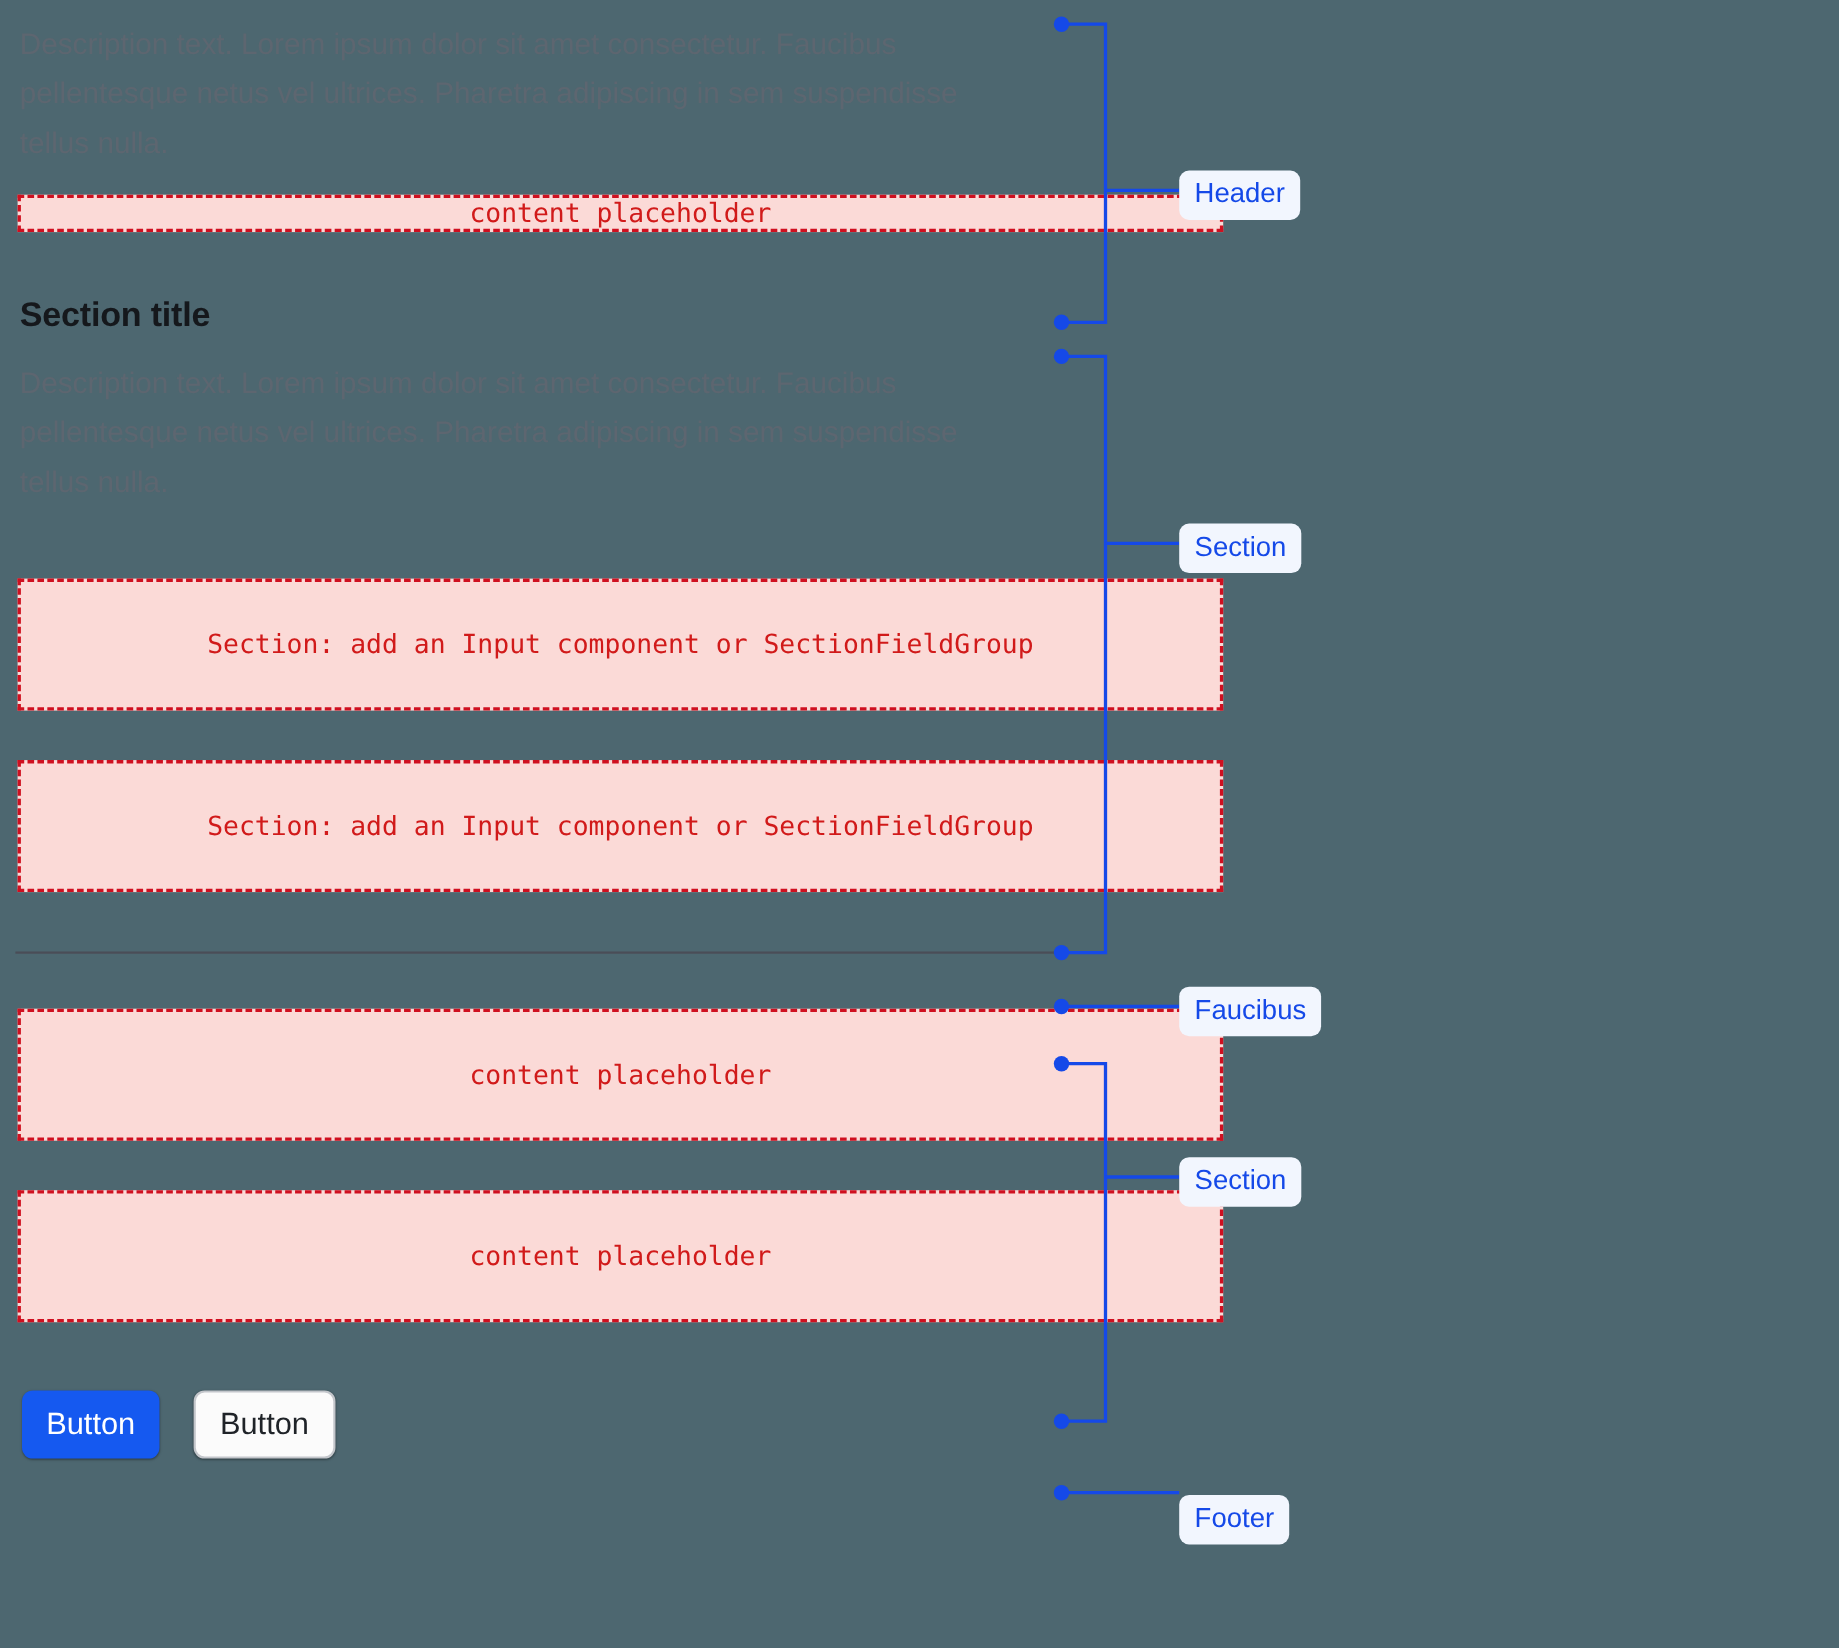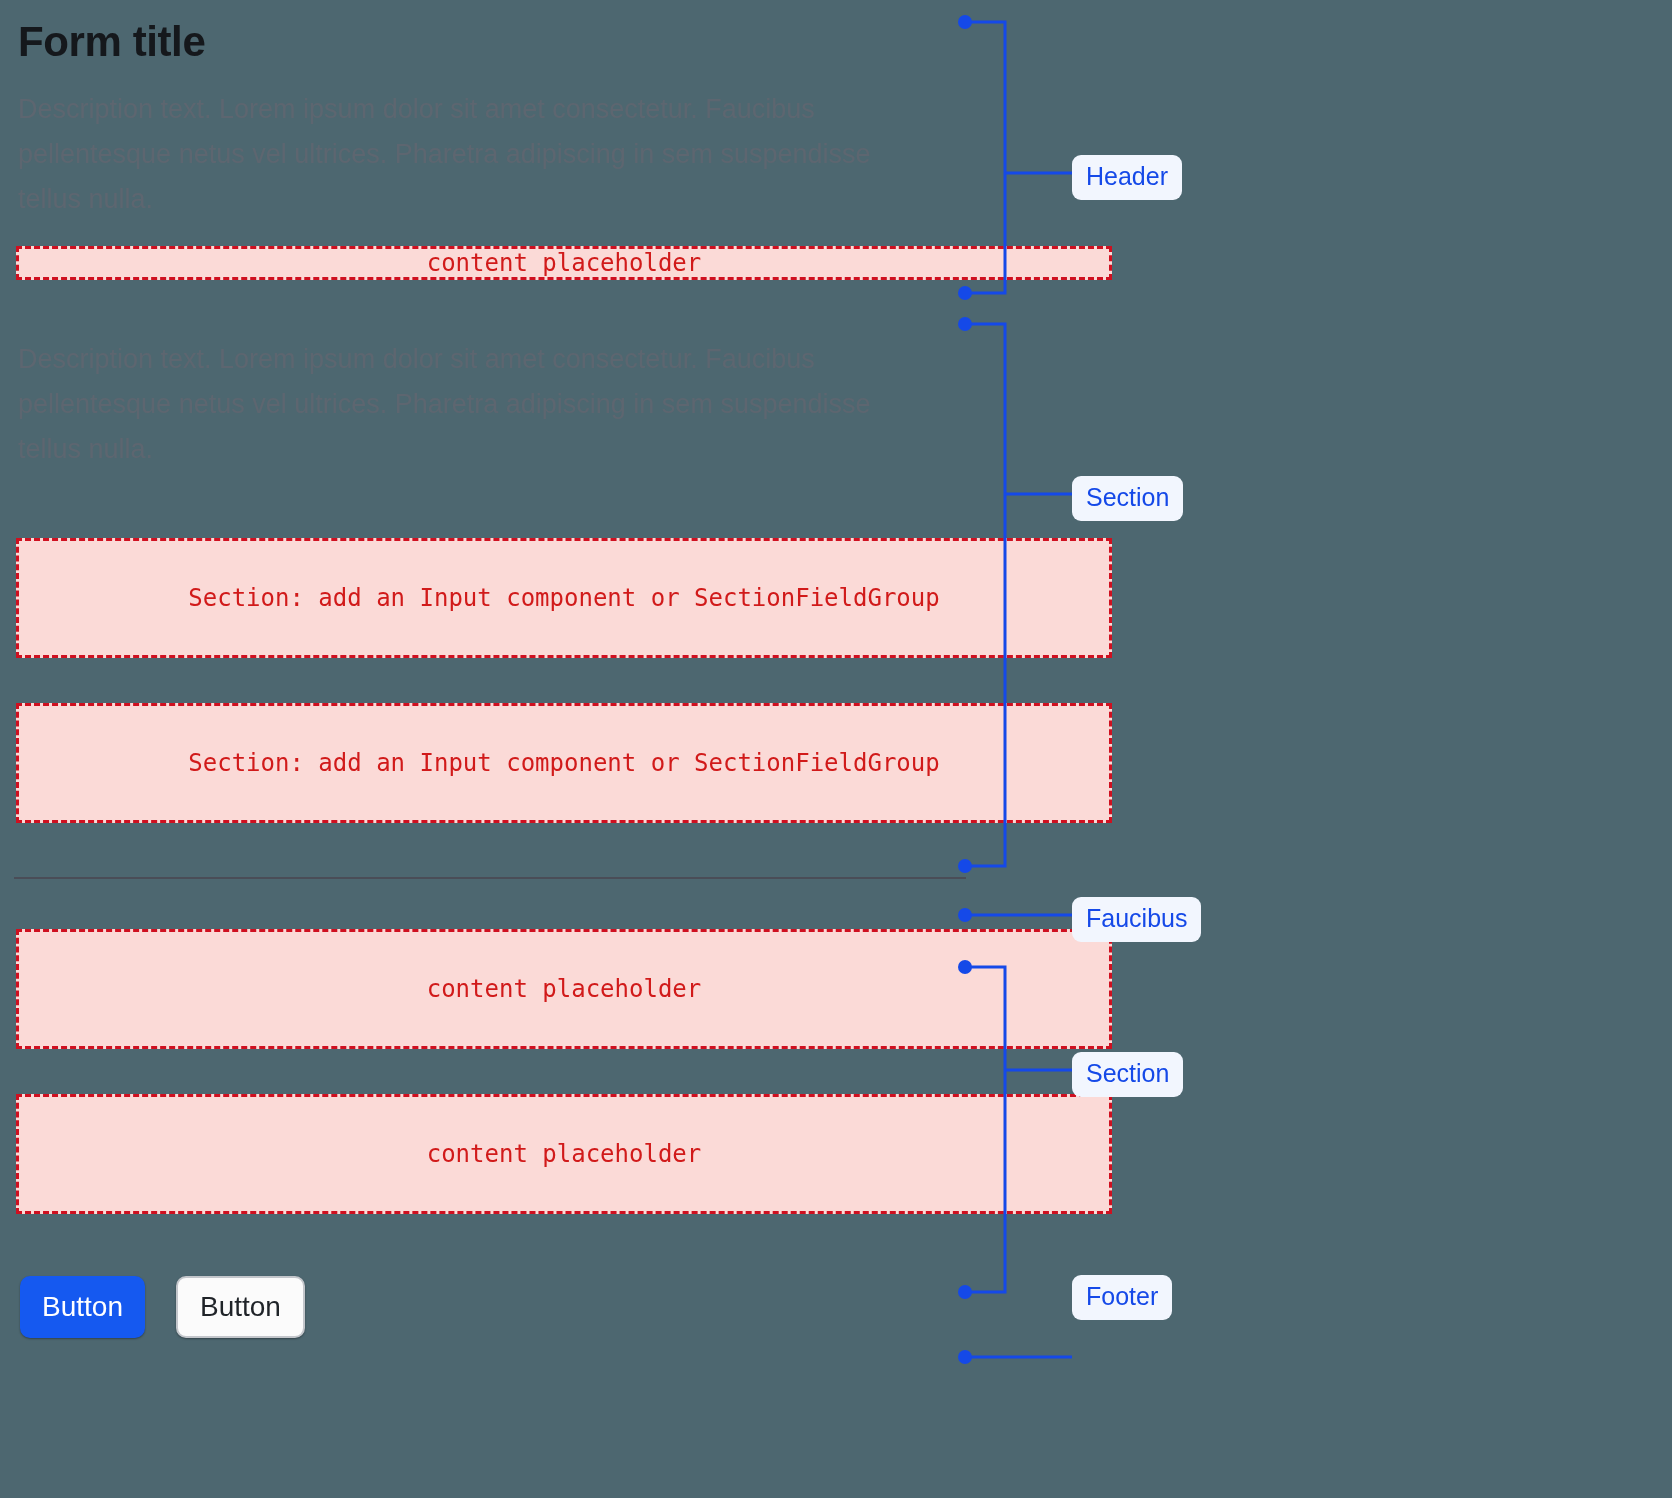--- a/index.html
+++ b/index.html
@@ -132,26 +132,26 @@
     pointer-events: auto;
     cursor: default;
   }
 </style>
 </head>
 <body>
 
 <div class="form-root">
 
   <div>
-    <h1 class="form-title">Form title</h1>
     <p class="description">Description text. Lorem ipsum dolor sit amet consectetur. Faucibus pellentesque netus vel ultrices. Pharetra adipiscing in sem suspendisse tellus nulla.</p>
     <div class="placeholder ph-thin" style="margin-top:24px;">content placeholder</div>
   </div>
 
   <div style="margin-top:57px;">
+    <h2 class="section-title">Section title</h2>
     <p class="description">Description text. Lorem ipsum dolor sit amet consectetur. Faucibus pellentesque netus vel ultrices. Pharetra adipiscing in sem suspendisse tellus nulla.</p>
     <div class="placeholder ph-tall" style="margin-top:65px;">Section: add an Input component or SectionFieldGroup</div>
     <div class="placeholder ph-tall" style="margin-top:45px;">Section: add an Input component or SectionFieldGroup</div>
   </div>
 
   <div class="separator" style="margin-top:54px;"></div>
 
   <div style="margin-top:50px;">
     <div class="placeholder ph-tall">content placeholder</div>
     <div class="placeholder ph-tall" style="margin-top:45px;">content placeholder</div>
@@ -194,14 +194,14 @@
   </svg>
 
   <div class="anno-pill" style="left:1072px; top:155px;">Header</div>
 
   <div class="anno-pill" style="left:1072px; top:476px;">Section</div>
 
   <div class="anno-pill" style="left:1072px; top:897px;">Faucibus</div>
 
   <div class="anno-pill" style="left:1072px; top:1052px;">Section</div>
 
-  <div class="anno-pill" style="left:1072px; top:1275px;">Footer</div>
+  <div class="anno-pill" style="left:1072px; top:1359px;">Footer</div>
 </div>
 
 </body></html>

